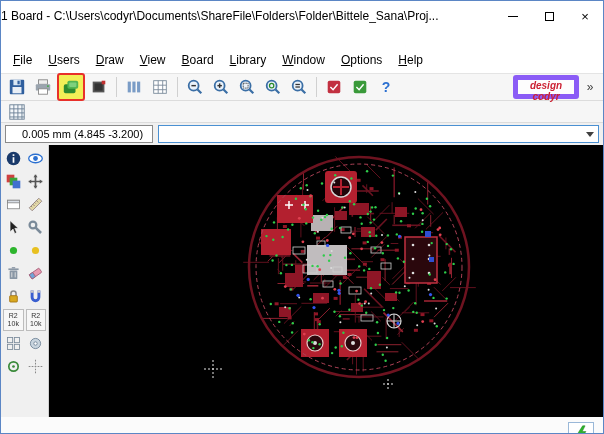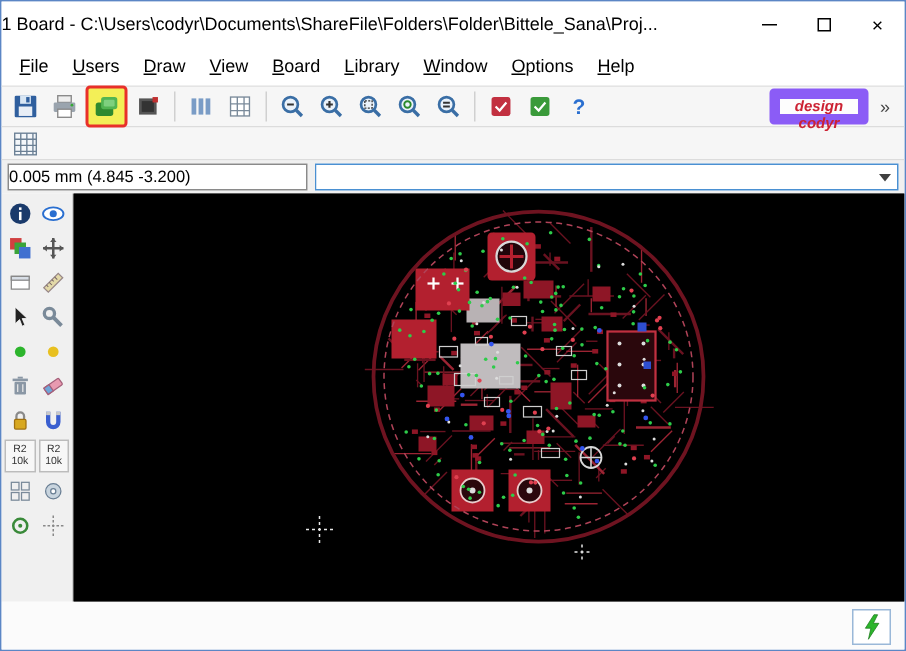--- a/index.html
+++ b/index.html
@@ -17,37 +17,37 @@
 
   
   .titlebar { height: 30px; display: flex; align-items: center; background: #fff; }
   .title { flex: 1; white-space: nowrap; overflow: hidden; font-size: 12px; }
   .win-btns { display: flex; height: 100%; }
   .win-btn { width: 36px; height: 100%; display: flex; align-items: center; justify-content: center; font-size: 13px; }
   .glyph-min { display:block; width: 10px; height: 1px; background: #000; }
   .glyph-max { display:block; width: 9px; height: 9px; border: 1px solid #000; }
 
   
-  .menubar { height: 26px; display: flex; align-items: center; background: #fff; padding: 0 4px; }
+  .menubar { height: 26px; display: flex; align-items: center; background: #fff; padding: 0 4px; margin-top: 16px; }
   .menu-item { display: inline-block; padding: 4px 8px; font-size: 12px; }
   .menu-item::first-letter { text-decoration: underline; }
 
   
   .toolbar { height: 28px; background: #f6f6f6; border-top: 1px solid #e4e4e4; border-bottom: 1px solid #dcdcdc; display: flex; align-items: center; padding: 0 4px; gap: 2px; }
   .tbtn { width: 24px; height: 24px; display: flex; align-items: center; justify-content: center; border: 1px solid transparent; border-radius: 2px; }
   .sep { width: 1px; height: 20px; background: #d0d0d0; margin: 0 3px; }
   .hl-box { border: 2px solid #e8302a; background: #f3ef57; border-radius: 3px; padding: 0; display: flex; }
   .help-glyph { color: #2a6fd0; font-weight: bold; font-size: 14px; }
-  .design-link { margin-left: auto; width: 66px; height: 24px; background: #fdfdfd; border: 7px solid #8b5cf6; border-radius: 3px; color: #cc2233; font-style: italic; font-weight: bold; font-size: 10px; line-height: 11px; text-align: center; }
+  .design-link { margin-left: auto; width: 66px; height: 24px; background: #fdfdfd; border: 5px solid #8b5cf6; border-radius: 3px; color: #cc2233; font-style: italic; font-weight: bold; font-size: 10px; line-height: 11px; text-align: center; }
   .overflow-btn { width: 18px; height: 24px; font-size: 12px; color: #444; display: flex; align-items: center; justify-content: center; }
   .toolbar2 { height: 22px; background: #f6f6f6; border-bottom: 1px solid #dcdcdc; display: flex; align-items: center; padding: 0 4px; }
 
   
   .coordbar { height: 22px; background: #f0f0f0; display: flex; align-items: center; gap: 5px; padding: 0 4px; }
-  .coord-field { width: 200px; height: 18px; background: #fff; border: 1px solid #8a8a8a; font-size: 11px; padding: 2px 0; white-space: nowrap; overflow: hidden; }
+  .coord-field { width: 148px; height: 18px; background: #fff; border: 1px solid #8a8a8a; font-size: 11px; padding: 2px 16px; white-space: nowrap; overflow: hidden; }
   .combo { flex: 1; height: 18px; background: #fff; border: 1px solid #4a90d2; display: flex; }
   .combo input { flex: 1; border: none; outline: none; font-size: 11px; padding: 0 4px; font-family: inherit; }
   .combo-arrow { width: 16px; display: flex; align-items: center; justify-content: center; background: #fff; }
   .arrow-down { width: 0; height: 0; border-left: 4px solid transparent; border-right: 4px solid transparent; border-top: 5px solid #404040; }
 
   
   .main { display: flex; height: 272px; }
   .side-toolbar { width: 48px; background: #f0f0f0; border-right: 1px solid #d0d0d0; padding: 3px 2px; }
   .side-row { display: flex; gap: 2px; margin-bottom: 2px; }
   .sbtn { width: 21px; height: 21px; display: flex; align-items: center; justify-content: center; border: 1px solid transparent; border-radius: 2px; }

